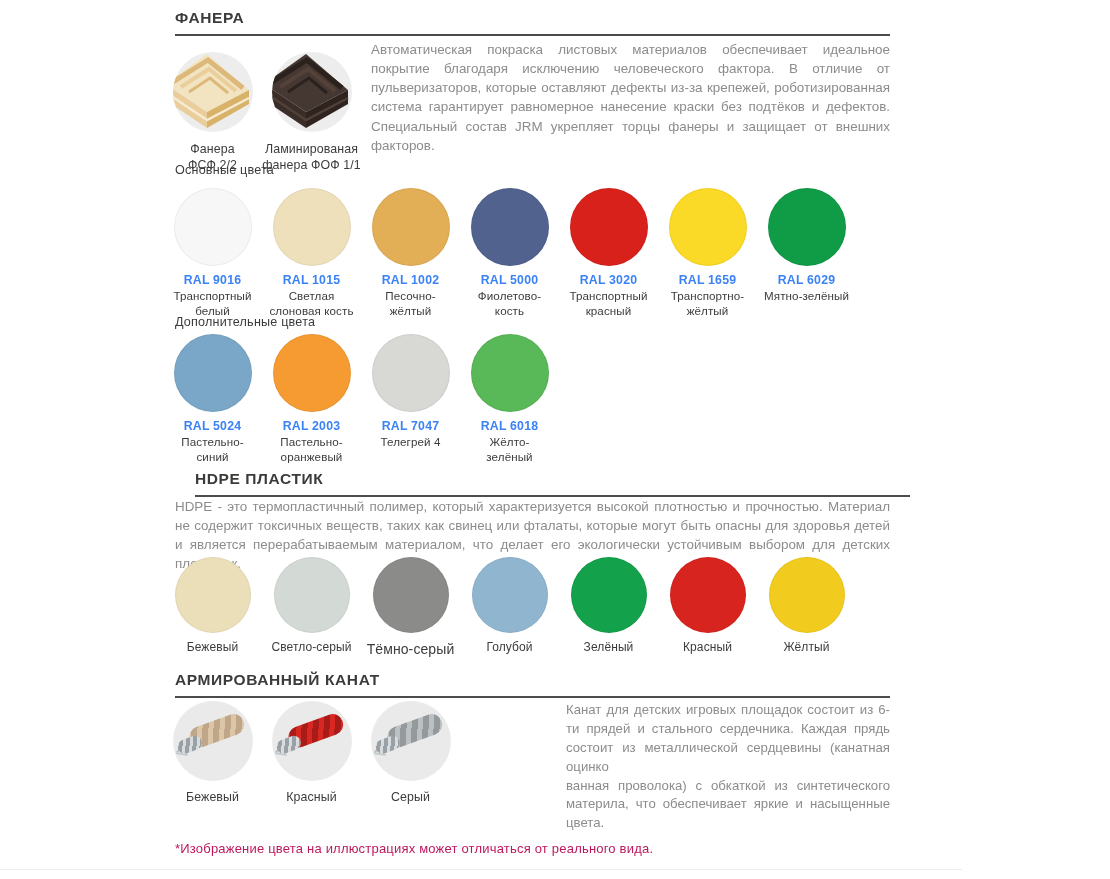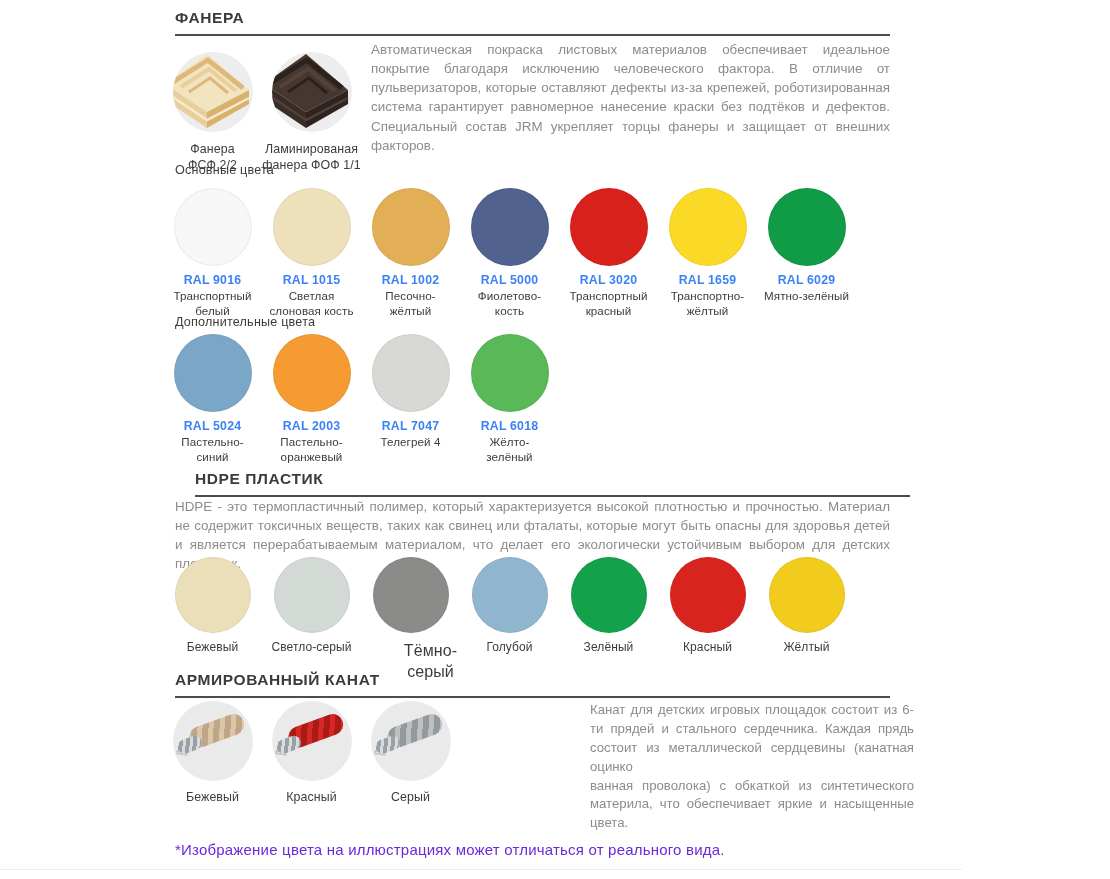--- a/index.html
+++ b/index.html
@@ -4,21 +4,21 @@
 <style>
   html,body{margin:0;padding:0;background:#ffffff;}
   body{width:1110px;height:879px;font-family:"Liberation Sans",sans-serif;}
   #page{position:relative;width:962px;height:879px;background:#ffffff;overflow:hidden;}
 
   .sec-head{position:absolute;left:175px;width:715px;}
   .sec-head h2{margin:0;font-size:15.5px;font-weight:bold;color:#3b3b3a;letter-spacing:.6px;line-height:1.2;}
   .sec-head .rule{height:2px;background:#4c4c4b;margin-top:6px;}
 
   .para{position:absolute;color:#8c8c8c;font-size:13.4px;line-height:1.43;text-align:justify;}
-  .pre{white-space:pre-line;margin-left:24px;}
+  .pre{white-space:pre-line;}
 
   .sublabel{position:absolute;font-size:12.6px;color:#3b3b3a;letter-spacing:.2px;}
 
   .row{position:absolute;display:flex;}
   .cell{width:99px;display:flex;flex-direction:column;align-items:center;}
 
   .swatch{width:78px;height:78px;border-radius:50%;background:var(--bg);box-shadow:inset 0 0 0 1px rgba(0,0,0,.05);}
   .swatch.sm{width:76px;height:76px;}
 
   .code{margin-top:7px;font-size:12.3px;font-weight:bold;color:#3b82f6;text-align:center;letter-spacing:.2px;}
@@ -31,21 +31,21 @@
   .rope-fig{width:80px;height:80px;border-radius:50%;background:#EAEAEA;position:relative;overflow:hidden;}
   .rope-body{position:absolute;left:17px;top:29px;width:57px;height:21px;border-radius:10.5px;
     transform:rotate(-20deg);transform-origin:left center;
     background:repeating-linear-gradient(112deg,var(--rc1) 0 5px,var(--rc2) 5px 11px);}
   .rope-core{position:absolute;left:5px;top:41px;width:25px;height:14px;border-radius:7px;
     transform:rotate(-20deg);transform-origin:left center;
     background:repeating-linear-gradient(112deg,#d8dcdf 0 3px,#9aa1a6 3px 7px);}
   .rope-wire{position:absolute;left:2px;top:46px;width:14px;height:2px;border-radius:1px;background:#b8bec2;transform:rotate(-38deg);}
   .rope-wire2{position:absolute;left:3px;top:52px;width:12px;height:2px;border-radius:1px;background:#c4c9cc;transform:rotate(8deg);}
 
-  .footnote{position:absolute;left:175px;top:841px;font-size:15px;color:#6d28d9;letter-spacing:.2px;}
+  .footnote{position:absolute;left:175px;top:841px;font-size:13px;color:#be185d;letter-spacing:.2px;}
   .bottom-line{position:absolute;left:0;top:869px;width:1110px;height:1px;background:#efeeec;}
 </style>
 </head>
 <body>
 
 <div id="page">
 
   <div class="sec-head" style="top:9px;">
     <h2>ФАНЕРА</h2>
     <div class="rule"></div>
@@ -171,21 +171,21 @@
     <div class="cell">
       <div class="swatch sm" style="--bg: #EBDFBA;"></div>
       <div class="cname" style="margin-top:7px;font-size:12px;">Бежевый</div>
     </div>
     <div class="cell">
       <div class="swatch sm" style="--bg: #D3DAD6;"></div>
       <div class="cname" style="margin-top:7px;font-size:12px;">Светло-серый</div>
     </div>
     <div class="cell">
       <div class="swatch sm" style="--bg: #8B8B89;"></div>
-      <div class="cname" style="margin-top:7px;font-size:16px;margin-left:40px;">Тёмно-серый</div>
+      <div class="cname" style="margin-top:7px;font-size:14px;">Тёмно-серый</div>
     </div>
     <div class="cell">
       <div class="swatch sm" style="--bg: #90B5CF;"></div>
       <div class="cname" style="margin-top:7px;font-size:12px;">Голубой</div>
     </div>
     <div class="cell">
       <div class="swatch sm" style="--bg: #14A14B;"></div>
       <div class="cname" style="margin-top:7px;font-size:12px;">Зелёный</div>
     </div>
     <div class="cell">

